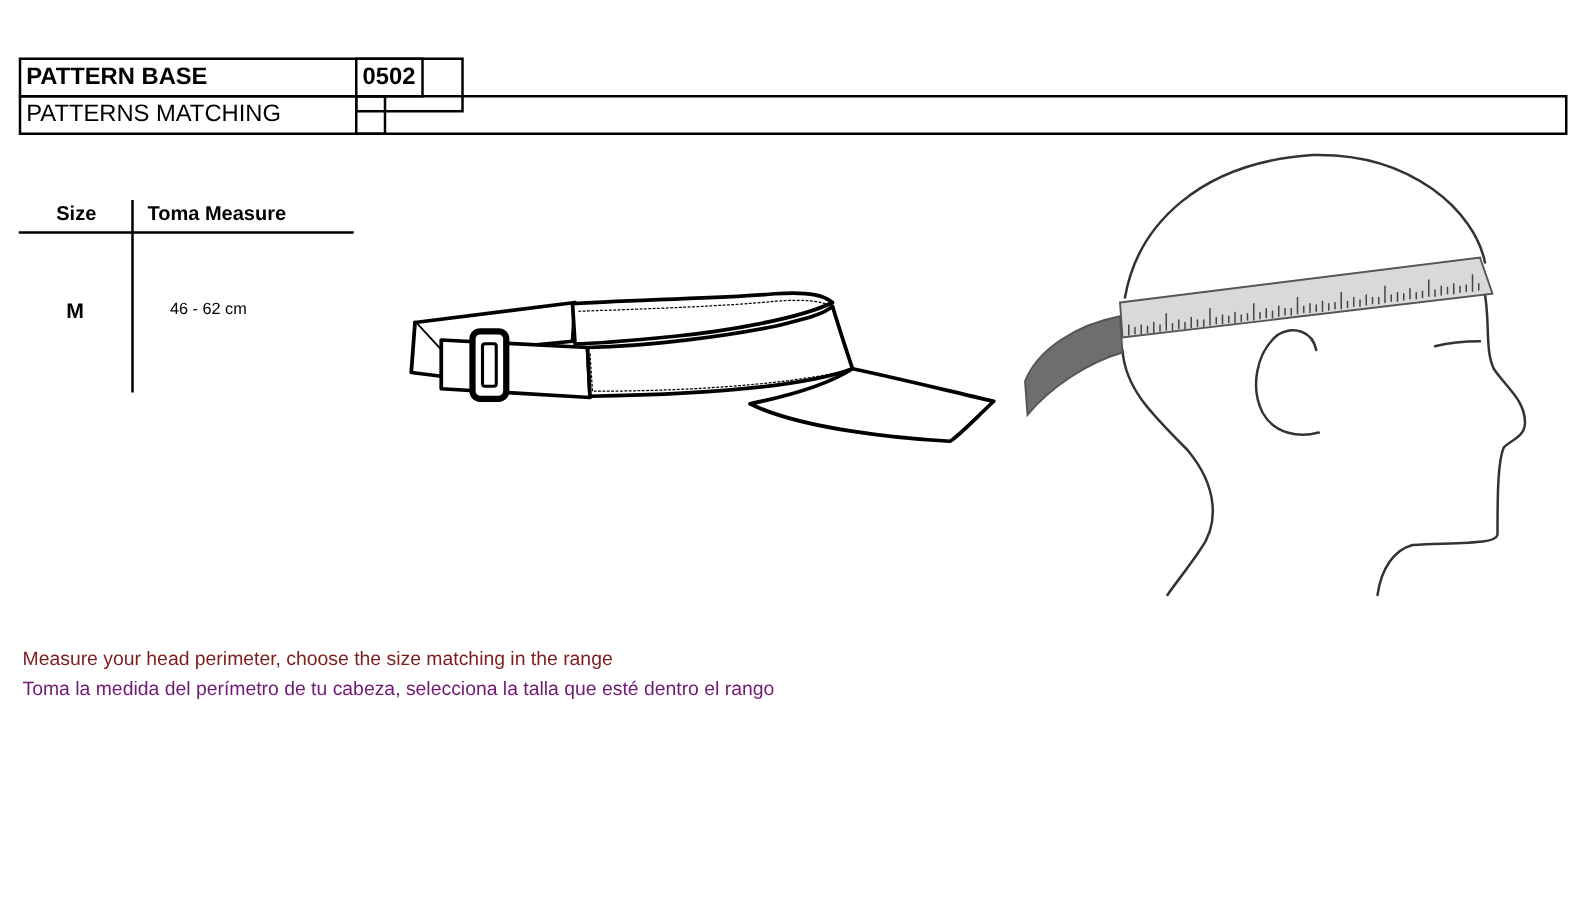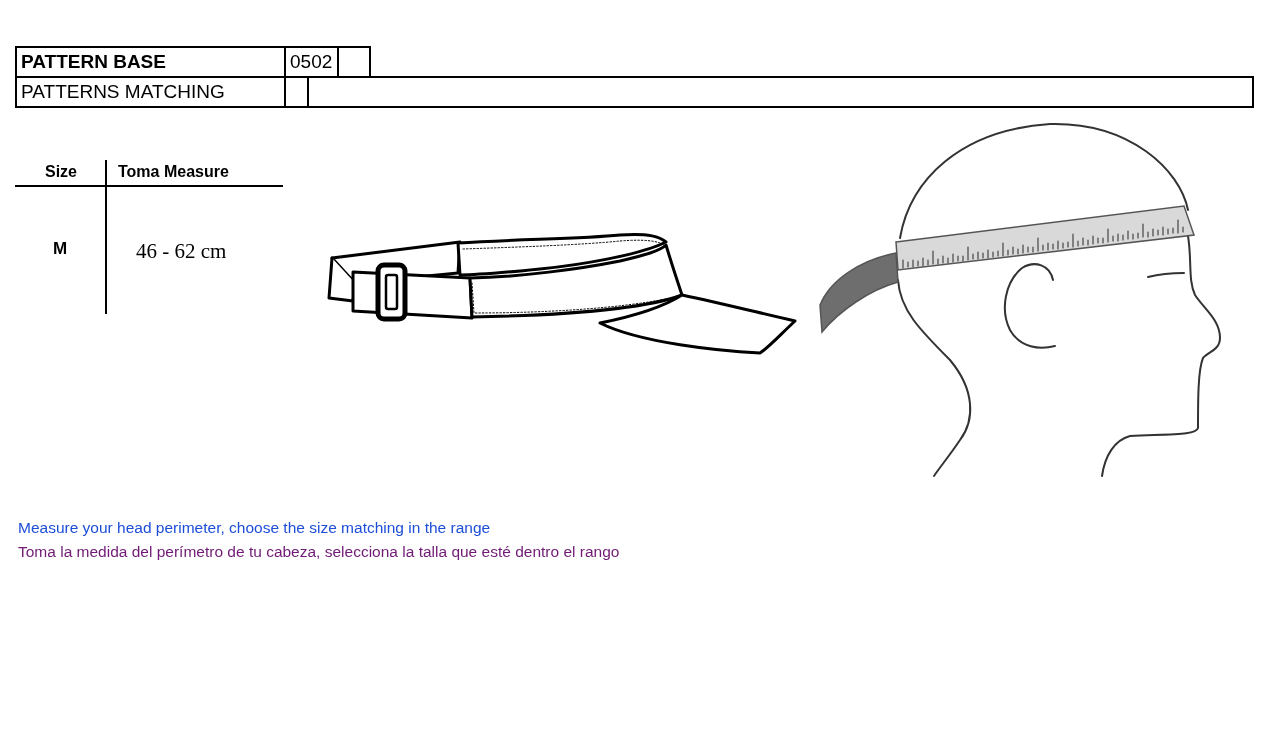--- a/index.html
+++ b/index.html
@@ -19,21 +19,21 @@
     .hdr-cell {
       position: absolute;
       box-sizing: border-box;
       border: 2px solid #000;
       font-size: 19px;
       line-height: 28px;
       padding-left: 4px;
       white-space: nowrap;
     }
     #pattern-base-label { left: 15px; top: 46px; width: 324px; height: 32px; font-weight: bold; }
-    #pattern-base-value { left: 284px; top: 46px; width: 87px; height: 32px; font-weight: normal; }
+    #pattern-base-value { left: 284px; top: 46px; width: 87px; height: 44px; font-weight: bold; }
     #patterns-matching-label { left: 15px; top: 76px; width: 294px; height: 32px; }
     #patterns-matching-value { left: 284px; top: 76px; width: 970px; height: 32px; }
 
     
     .size-table { position: absolute; left: 0; top: 0; }
     .sz-head {
       position: absolute;
       font-size: 16px;
       font-weight: bold;
       top: 163px;
@@ -55,38 +55,37 @@
     }
     #size-value {
       position: absolute;
       left: 53px; top: 239px;
       font-size: 17px;
       font-weight: bold;
     }
     #measure-value {
       position: absolute;
       left: 136px; top: 239px;
-      font-size: 21px;
+      font-size: 13px;
       white-space: nowrap;
-      font-family: Liberation Serif, serif;
     }
 
     
     .illus { position: absolute; }
     #visor-illustration { left: 320px; top: 225px; width: 490px; height: 140px; }
     #head-illustration { left: 810px; top: 110px; width: 420px; height: 380px; }
 
     
     .instr {
       position: absolute;
       left: 18px;
       font-size: 15.5px;
       white-space: nowrap;
     }
-    #instruction-en { top: 519px; color: #1d4ed8; }
+    #instruction-en { top: 519px; color: #7f1d1d; }
     #instruction-es { top: 543px; color: #701a75; }
   </style>
 </head>
 <body>
 
 <div id="pattern-base-label" class="hdr-cell">PATTERN BASE</div>
 <div id="pattern-base-value" class="hdr-cell">0502</div>
 <div id="patterns-matching-label" class="hdr-cell">PATTERNS MATCHING</div>
 <div id="patterns-matching-value" class="hdr-cell"></div>
 

